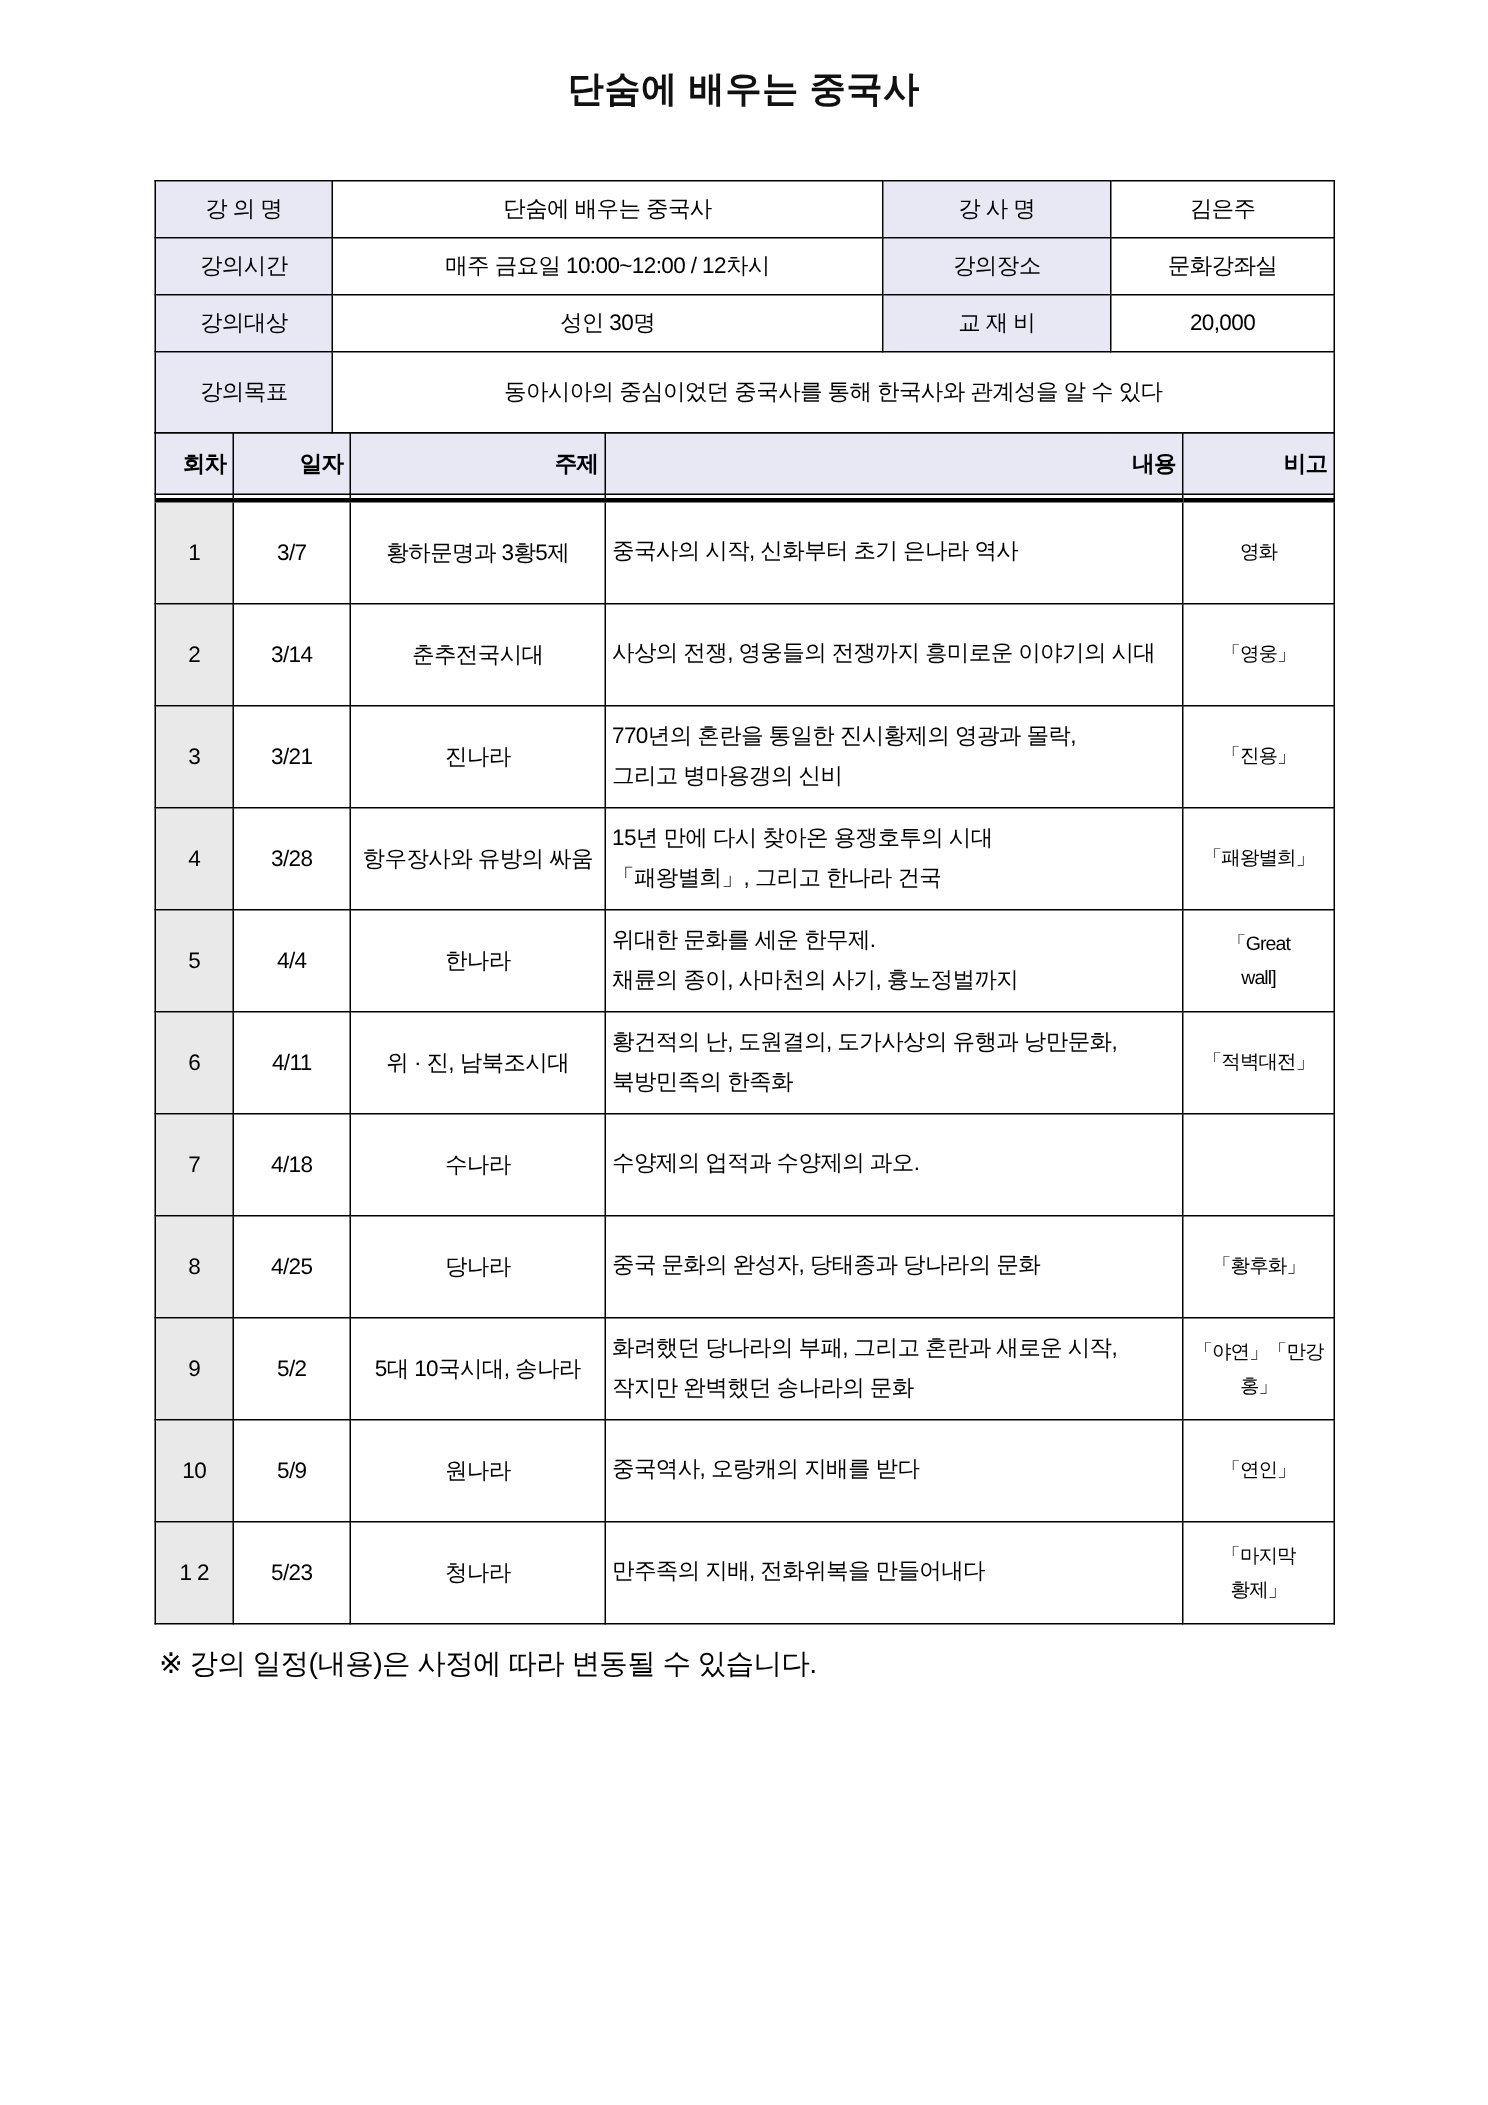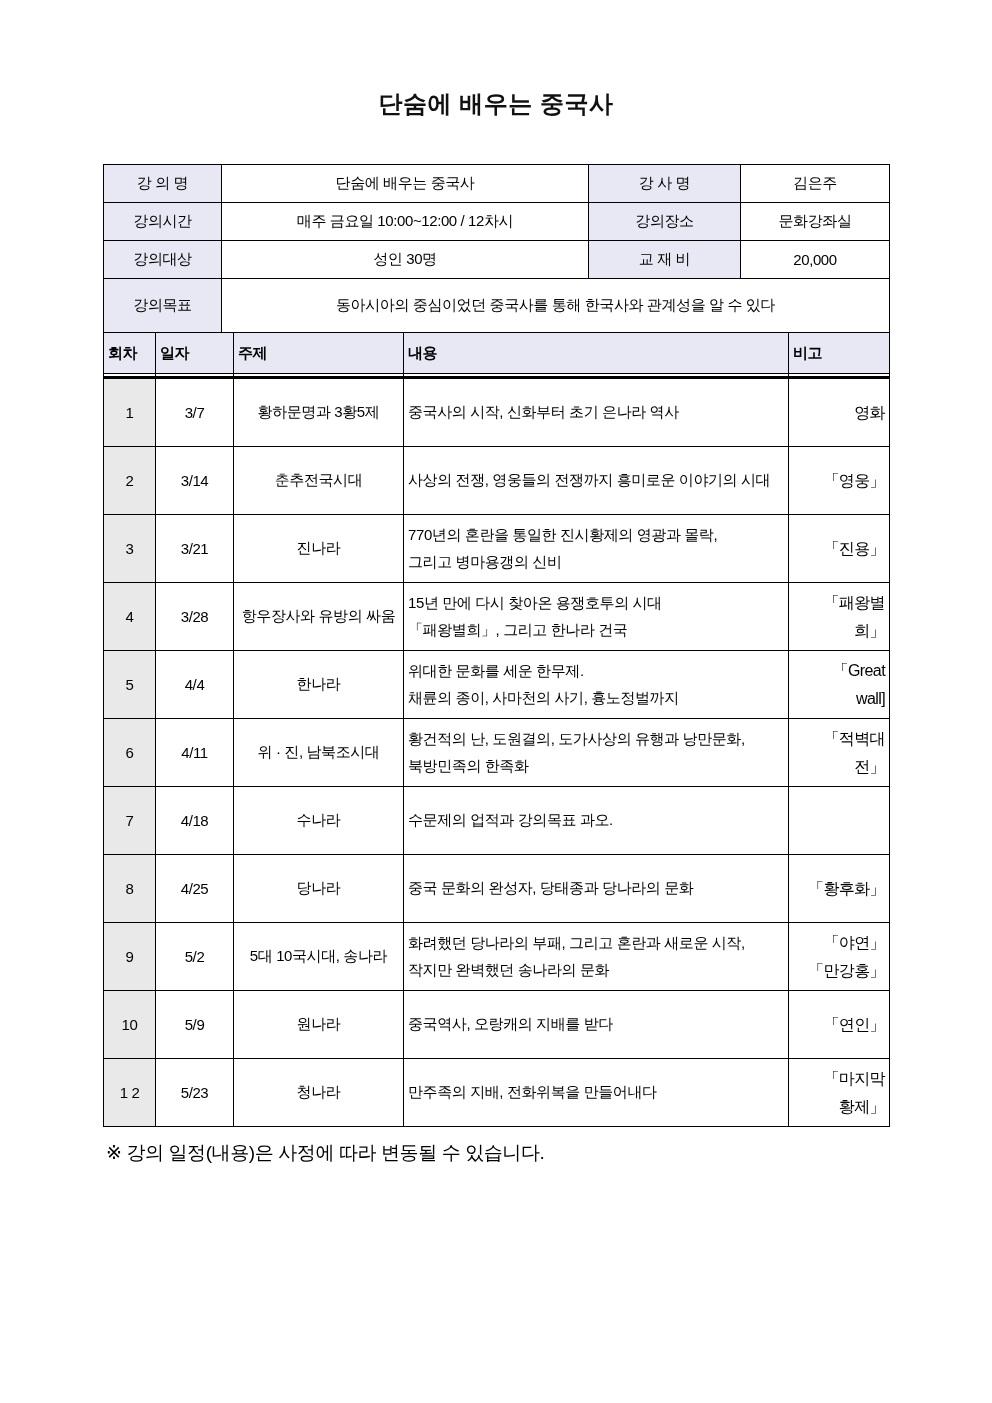--- a/index.html
+++ b/index.html
@@ -5,21 +5,21 @@
   html, body { margin: 0; padding: 0; background: #ffffff; }
   .page {
     position: relative;
     width: 992px;
     height: 1403px;
     background: #ffffff;
     font-family: "Liberation Sans", "DejaVu Sans", sans-serif;
     color: #000000;
     overflow: hidden;
     box-sizing: border-box;
-    padding-top: 88px;
+    padding-top: 44px;
   }
   h1.doc-title {
     margin: 0 0 44px 0;
     font-size: 24px;
     line-height: 32px;
     font-weight: 800;
     text-align: center;
     letter-spacing: 0.5px;
     color: #111111;
   }
@@ -45,21 +45,21 @@
     text-align: center;
   }
   .info-value { text-align: center; background: #ffffff; }
   tr.info-row td { height: 33px; }
   tr.info-row-goal td { height: 49px; }
   
   table.schedule { margin-top: -1px; }
   table.schedule th {
     background: var(--header-bg, #E8E8F4);
     font-weight: bold;
-    text-align: left;
+    text-align: right;
     height: 36px;
   }
   tr.divider-row td {
     height: 2px;
     padding: 0;
     background: #ffffff;
     border-top: 1px solid #000000;
     border-bottom: 3px solid #000000;
     line-height: 0;
   }
@@ -71,22 +71,22 @@
   td.c-date { text-align: center; }
   td.c-topic { text-align: center; padding: 2px 1px; }
   td.c-content {
     text-align: left;
     padding-left: 8px;
     padding-right: 2px;
     white-space: pre-line;
     line-height: 1.75;
   }
   td.c-note {
-    text-align: right;
-    font-size: 16px;
+    text-align: center;
+    font-size: 13px;
     letter-spacing: -0.6px;
     padding: 2px 1px;
     white-space: pre-line;
     line-height: 1.7;
   }
   .footnote {
     margin: 13px 0 0 106px;
     font-size: 19px;
     letter-spacing: -0.4px;
     color: #000000;
@@ -201,21 +201,21 @@
         <td class="c-date">4/11</td>
         <td class="c-topic">위 · 진, 남북조시대</td>
         <td class="c-content">황건적의 난, 도원결의, 도가사상의 유행과 낭만문화,
 북방민족의 한족화</td>
         <td class="c-note">「적벽대전」</td>
       </tr>
       <tr class="data-row">
         <td class="c-no">7</td>
         <td class="c-date">4/18</td>
         <td class="c-topic">수나라</td>
-        <td class="c-content">수문제의 업적과 강의목표 과오.</td>
+        <td class="c-content">수양제의 업적과 수양제의 과오.</td>
         <td class="c-note"></td>
       </tr>
       <tr class="data-row">
         <td class="c-no">8</td>
         <td class="c-date">4/25</td>
         <td class="c-topic">당나라</td>
         <td class="c-content">중국 문화의 완성자, 당태종과 당나라의 문화</td>
         <td class="c-note">「황후화」</td>
       </tr>
       <tr class="data-row">

